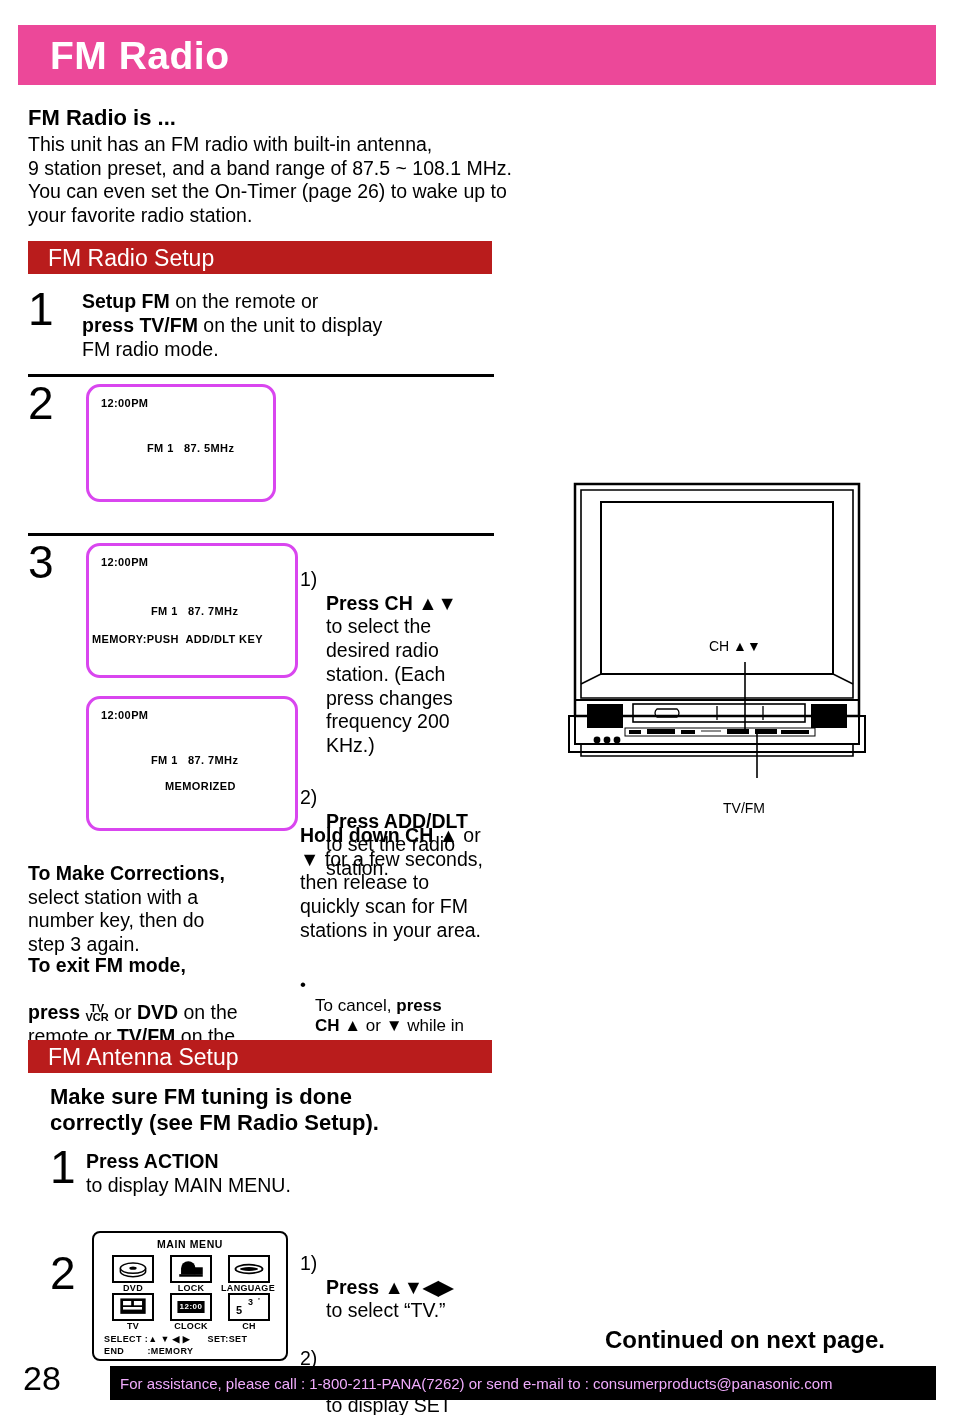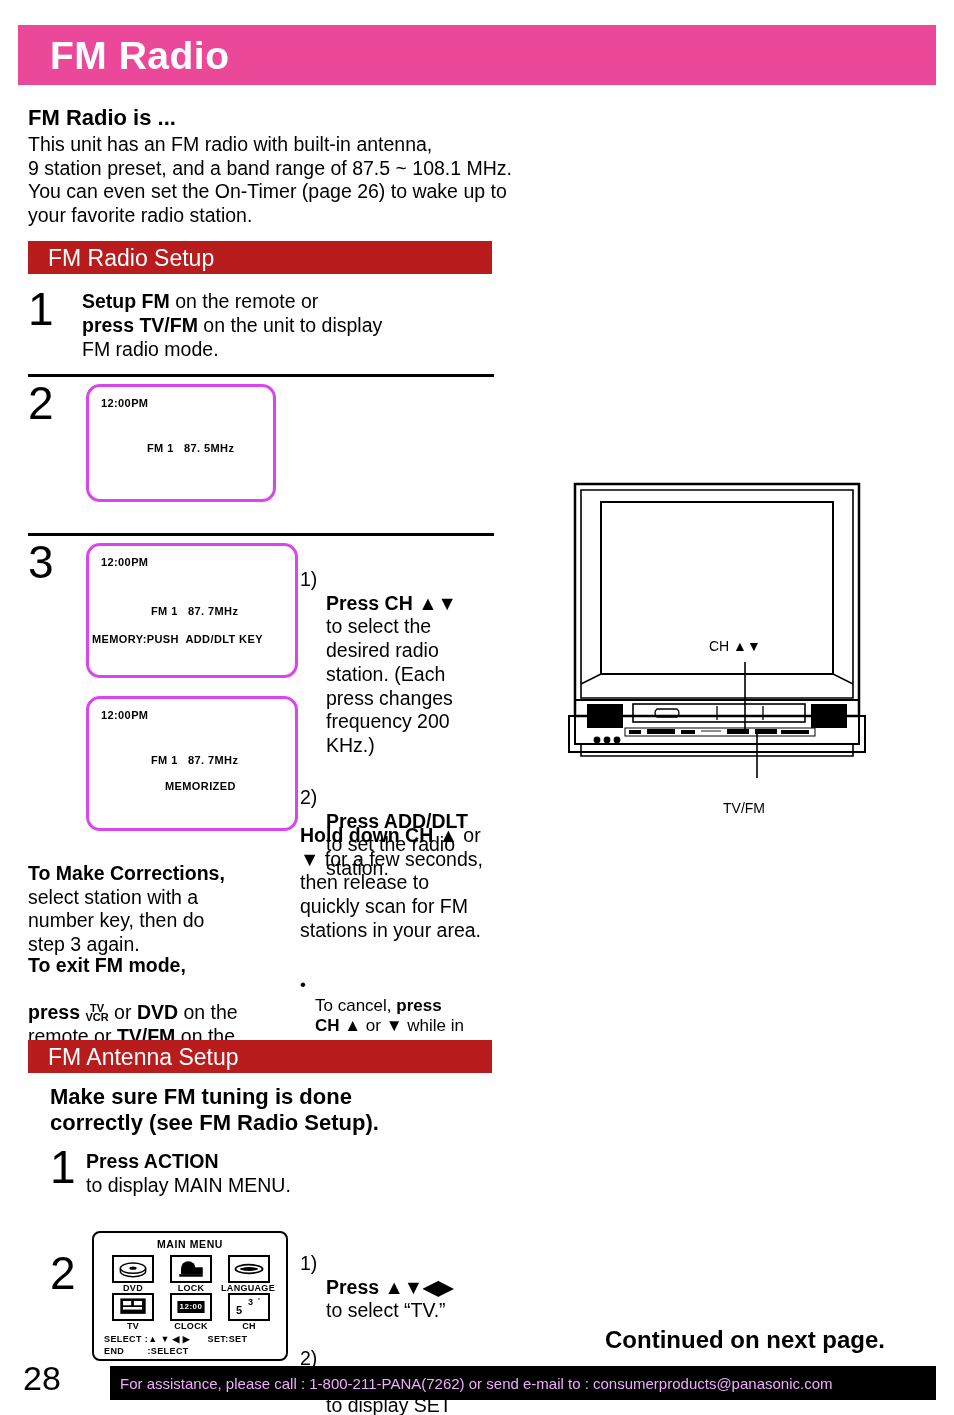--- a/index.html
+++ b/index.html
@@ -435,21 +435,21 @@
     <div class="menu-icon-box" style="left:134px; top:60px;">
       <div style="position:absolute; left:6px; top:9px; font-size:11px; font-weight:bold;">5</div>
       <div style="position:absolute; left:18px; top:2px; font-size:9px; font-weight:bold;">3</div>
       <div style="position:absolute; left:28px; top:1px; font-size:8px; font-weight:bold;">'</div>
     </div>
     <div class="menu-icon-label" style="left:9px; top:88px;">TV</div>
     <div class="menu-icon-label" style="left:67px; top:88px;">CLOCK</div>
     <div class="menu-icon-label" style="left:125px; top:88px;">CH</div>
 
     <div class="menu-foot" style="left:10px; top:101px;">SELECT :▲ ▼ ◀ ▶      SET:SET</div>
-    <div class="menu-foot" style="left:10px; top:113px;">END        :SELECT</div>
+    <div class="menu-foot" style="left:10px; top:113px;">END        :MEMORY</div>
   </div>
 
   <div class="rcol" style="left:300px; top:1228px; width:222px;">
     <div class="numlist-item">
       <span class="marker">1)</span><b>Press ▲▼◀▶</b><span>
 to select “TV.”</span>
     </div>
     <div class="numlist-item">
       <span class="marker">2)</span><b>Press SET</b><span>
 to display SET

